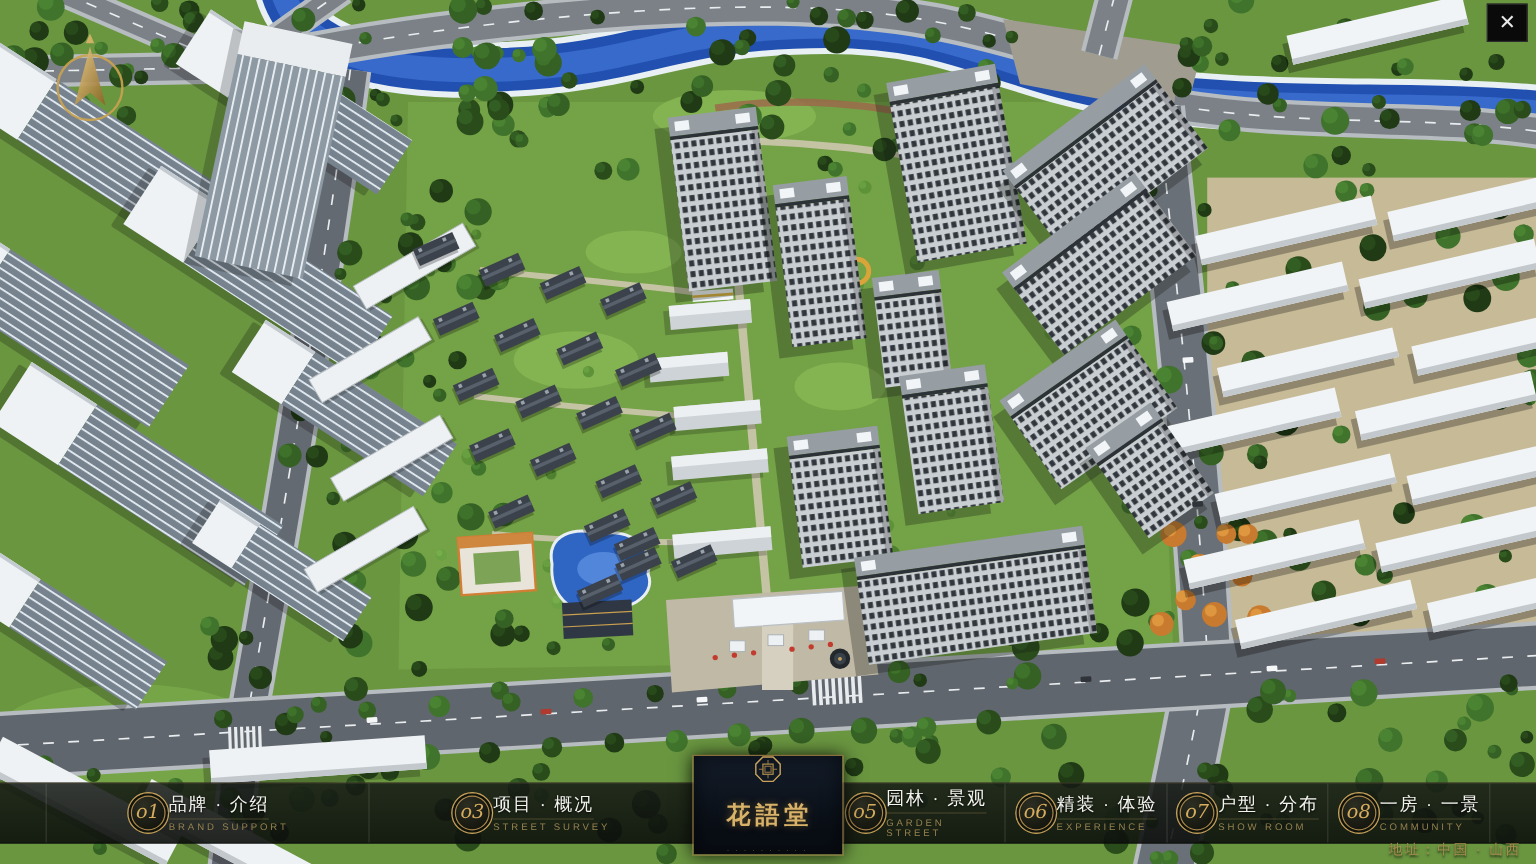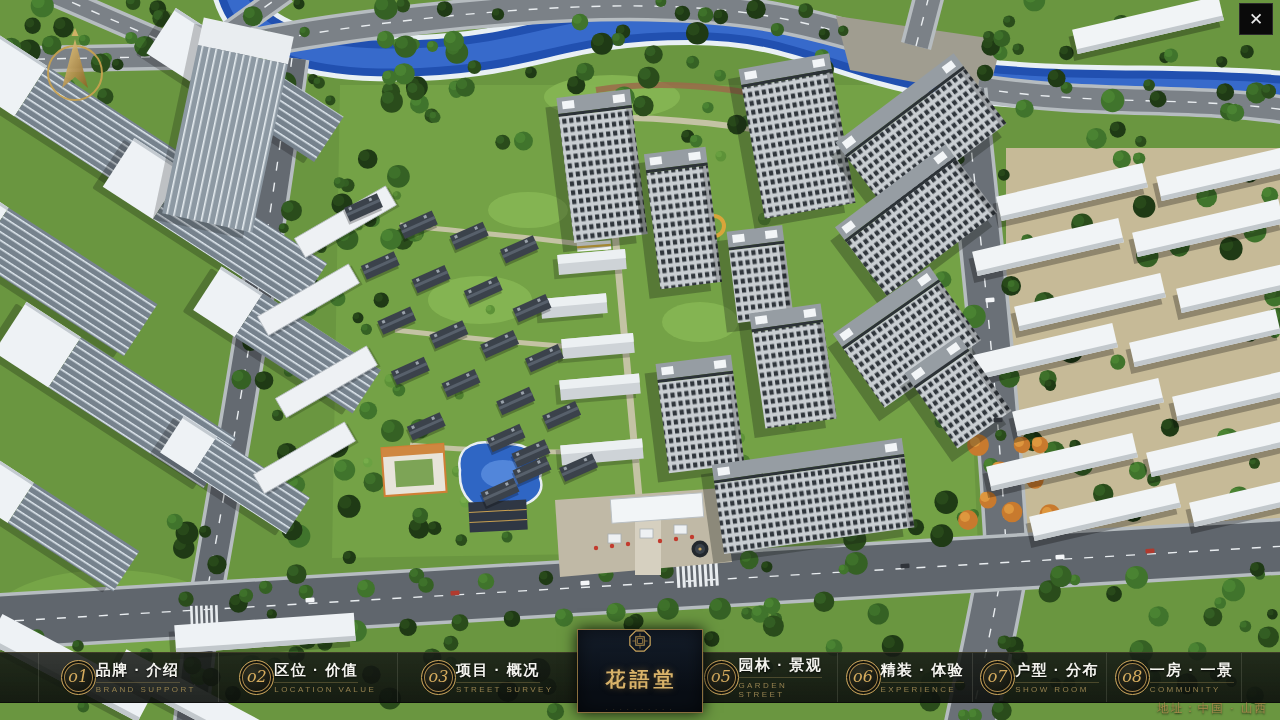--- a/index.html
+++ b/index.html
@@ -27,21 +27,21 @@
     border-left:1px solid rgba(200,200,180,.16);cursor:pointer;}
   .menu-item:first-child{border-left:1px solid rgba(200,200,180,.16);}
   .pad.right{border-left:1px solid rgba(200,200,180,.16);}
   .badge{width:33px;height:33px;border-radius:50%;flex:0 0 auto;
     border:1px solid #c8a35b;box-shadow:inset 0 0 0 2px #10120c, inset 0 0 0 3px #a9874a;
     background:radial-gradient(circle at 38% 30%, #2c2e22, #14160f 70%);
     display:flex;align-items:center;justify-content:center;}
   .badge span{font-family:"DejaVu Serif","Liberation Serif",serif;font-style:italic;
     font-size:16px;color:#d6ac5e;transform:translateY(-1px);}
   .labels{display:flex;flex-direction:column;align-items:flex-start;}
-  .zh{font-size:15px;font-weight:bold;color:#f4f4ef;letter-spacing:1.5px;
+  .zh{font-size:15px;font-weight:normal;color:#f4f4ef;letter-spacing:1.5px;
     text-shadow:0 1px 2px rgba(0,0,0,.9);padding-bottom:2px;
     border-bottom:1px solid rgba(170,145,90,.35);}
   .en{font-size:8px;font-weight:normal;color:#95814f;letter-spacing:2.4px;margin-top:2.5px;}
 
   
   .logo-panel{width:124px;height:82px;margin-top:-24px;flex:0 0 auto;z-index:6;
     background:linear-gradient(180deg,#141d2a,#090e15 75%);
     border:1px solid #8a6f3e;box-shadow:0 0 14px rgba(0,0,0,.85), inset 0 0 18px rgba(0,0,0,.6);
     display:flex;flex-direction:column;align-items:center;justify-content:center;gap:14px;}
   .seal{width:26px;height:26px;}
@@ -1488,29 +1488,20 @@
     <div class="badge">
             <span>o1</span>
           </div>
     <div class="labels">
       <div class="zh">品牌 · 介绍</div>
       <div class="en">BRAND SUPPORT</div>
     </div>
   </div>
         <div class="menu-item">
     <div class="badge">
-            <span>o2</span>
-          </div>
-    <div class="labels">
-      <div class="zh">区位 · 价值</div>
-      <div class="en">LOCATION VALUE</div>
-    </div>
-  </div>
-        <div class="menu-item">
-    <div class="badge">
             <span>o3</span>
           </div>
     <div class="labels">
       <div class="zh">项目 · 概况</div>
       <div class="en">STREET SURVEY</div>
     </div>
   </div>
       </div>
 
     <div class="logo-panel">

